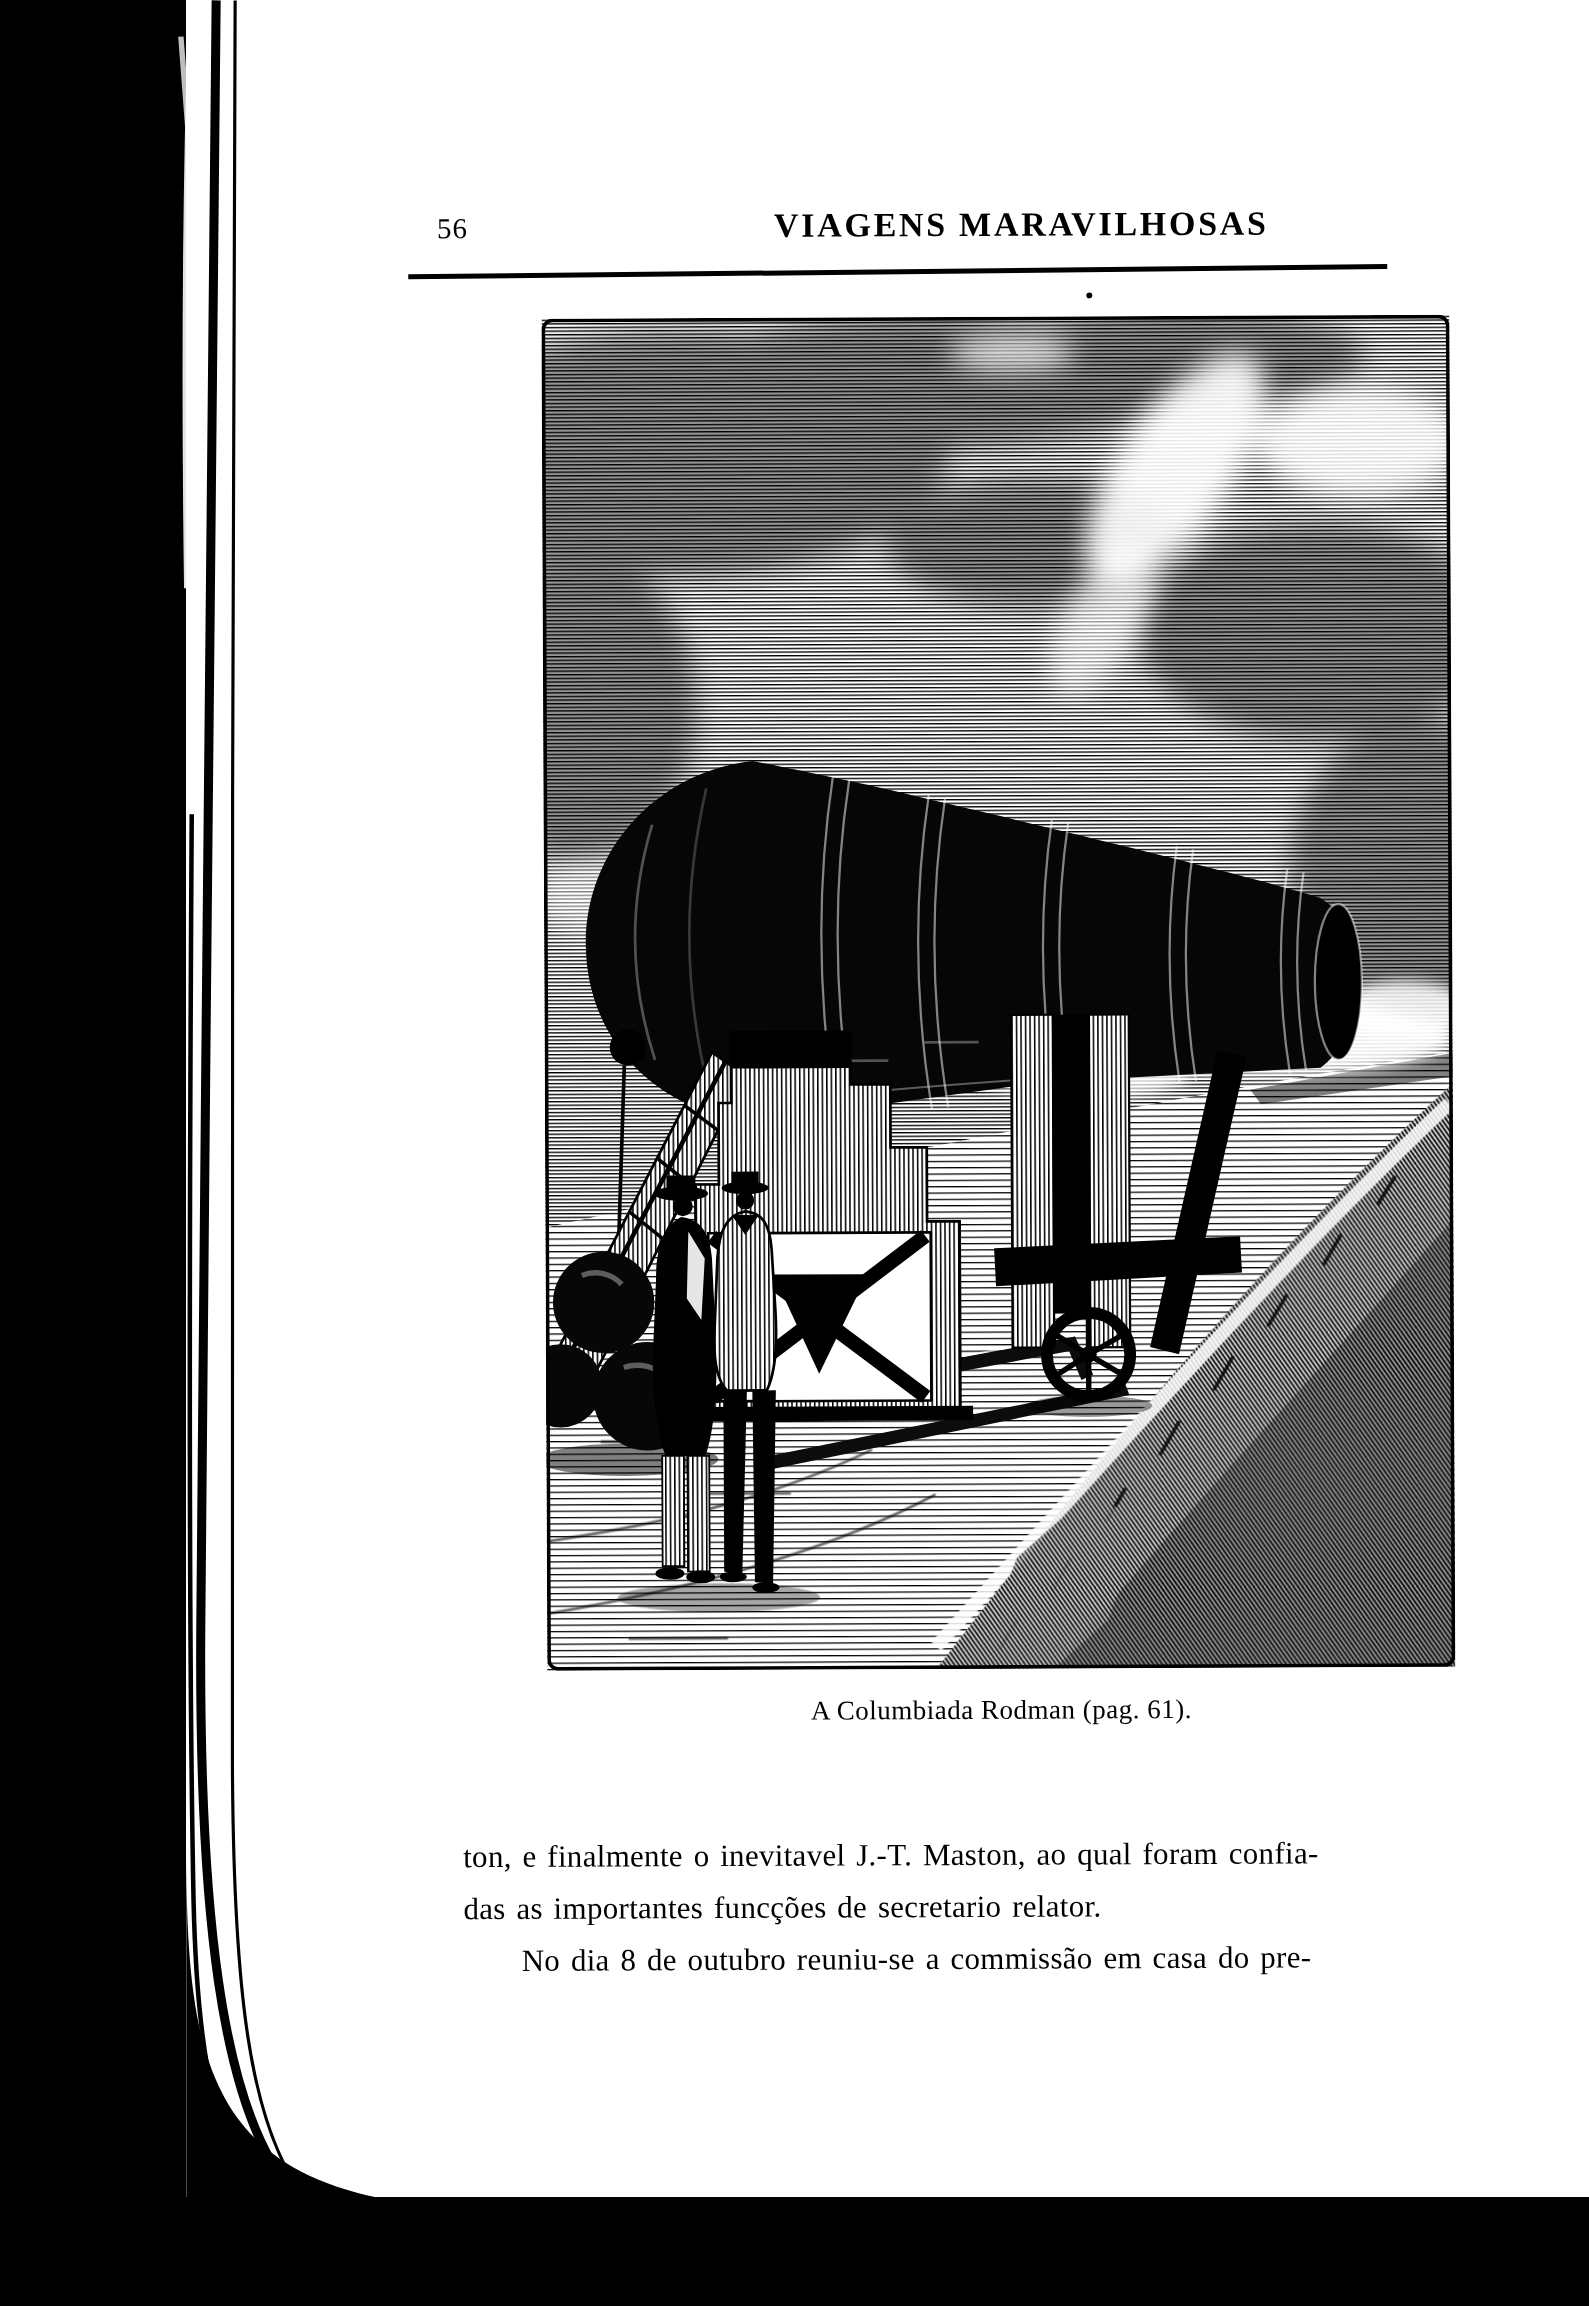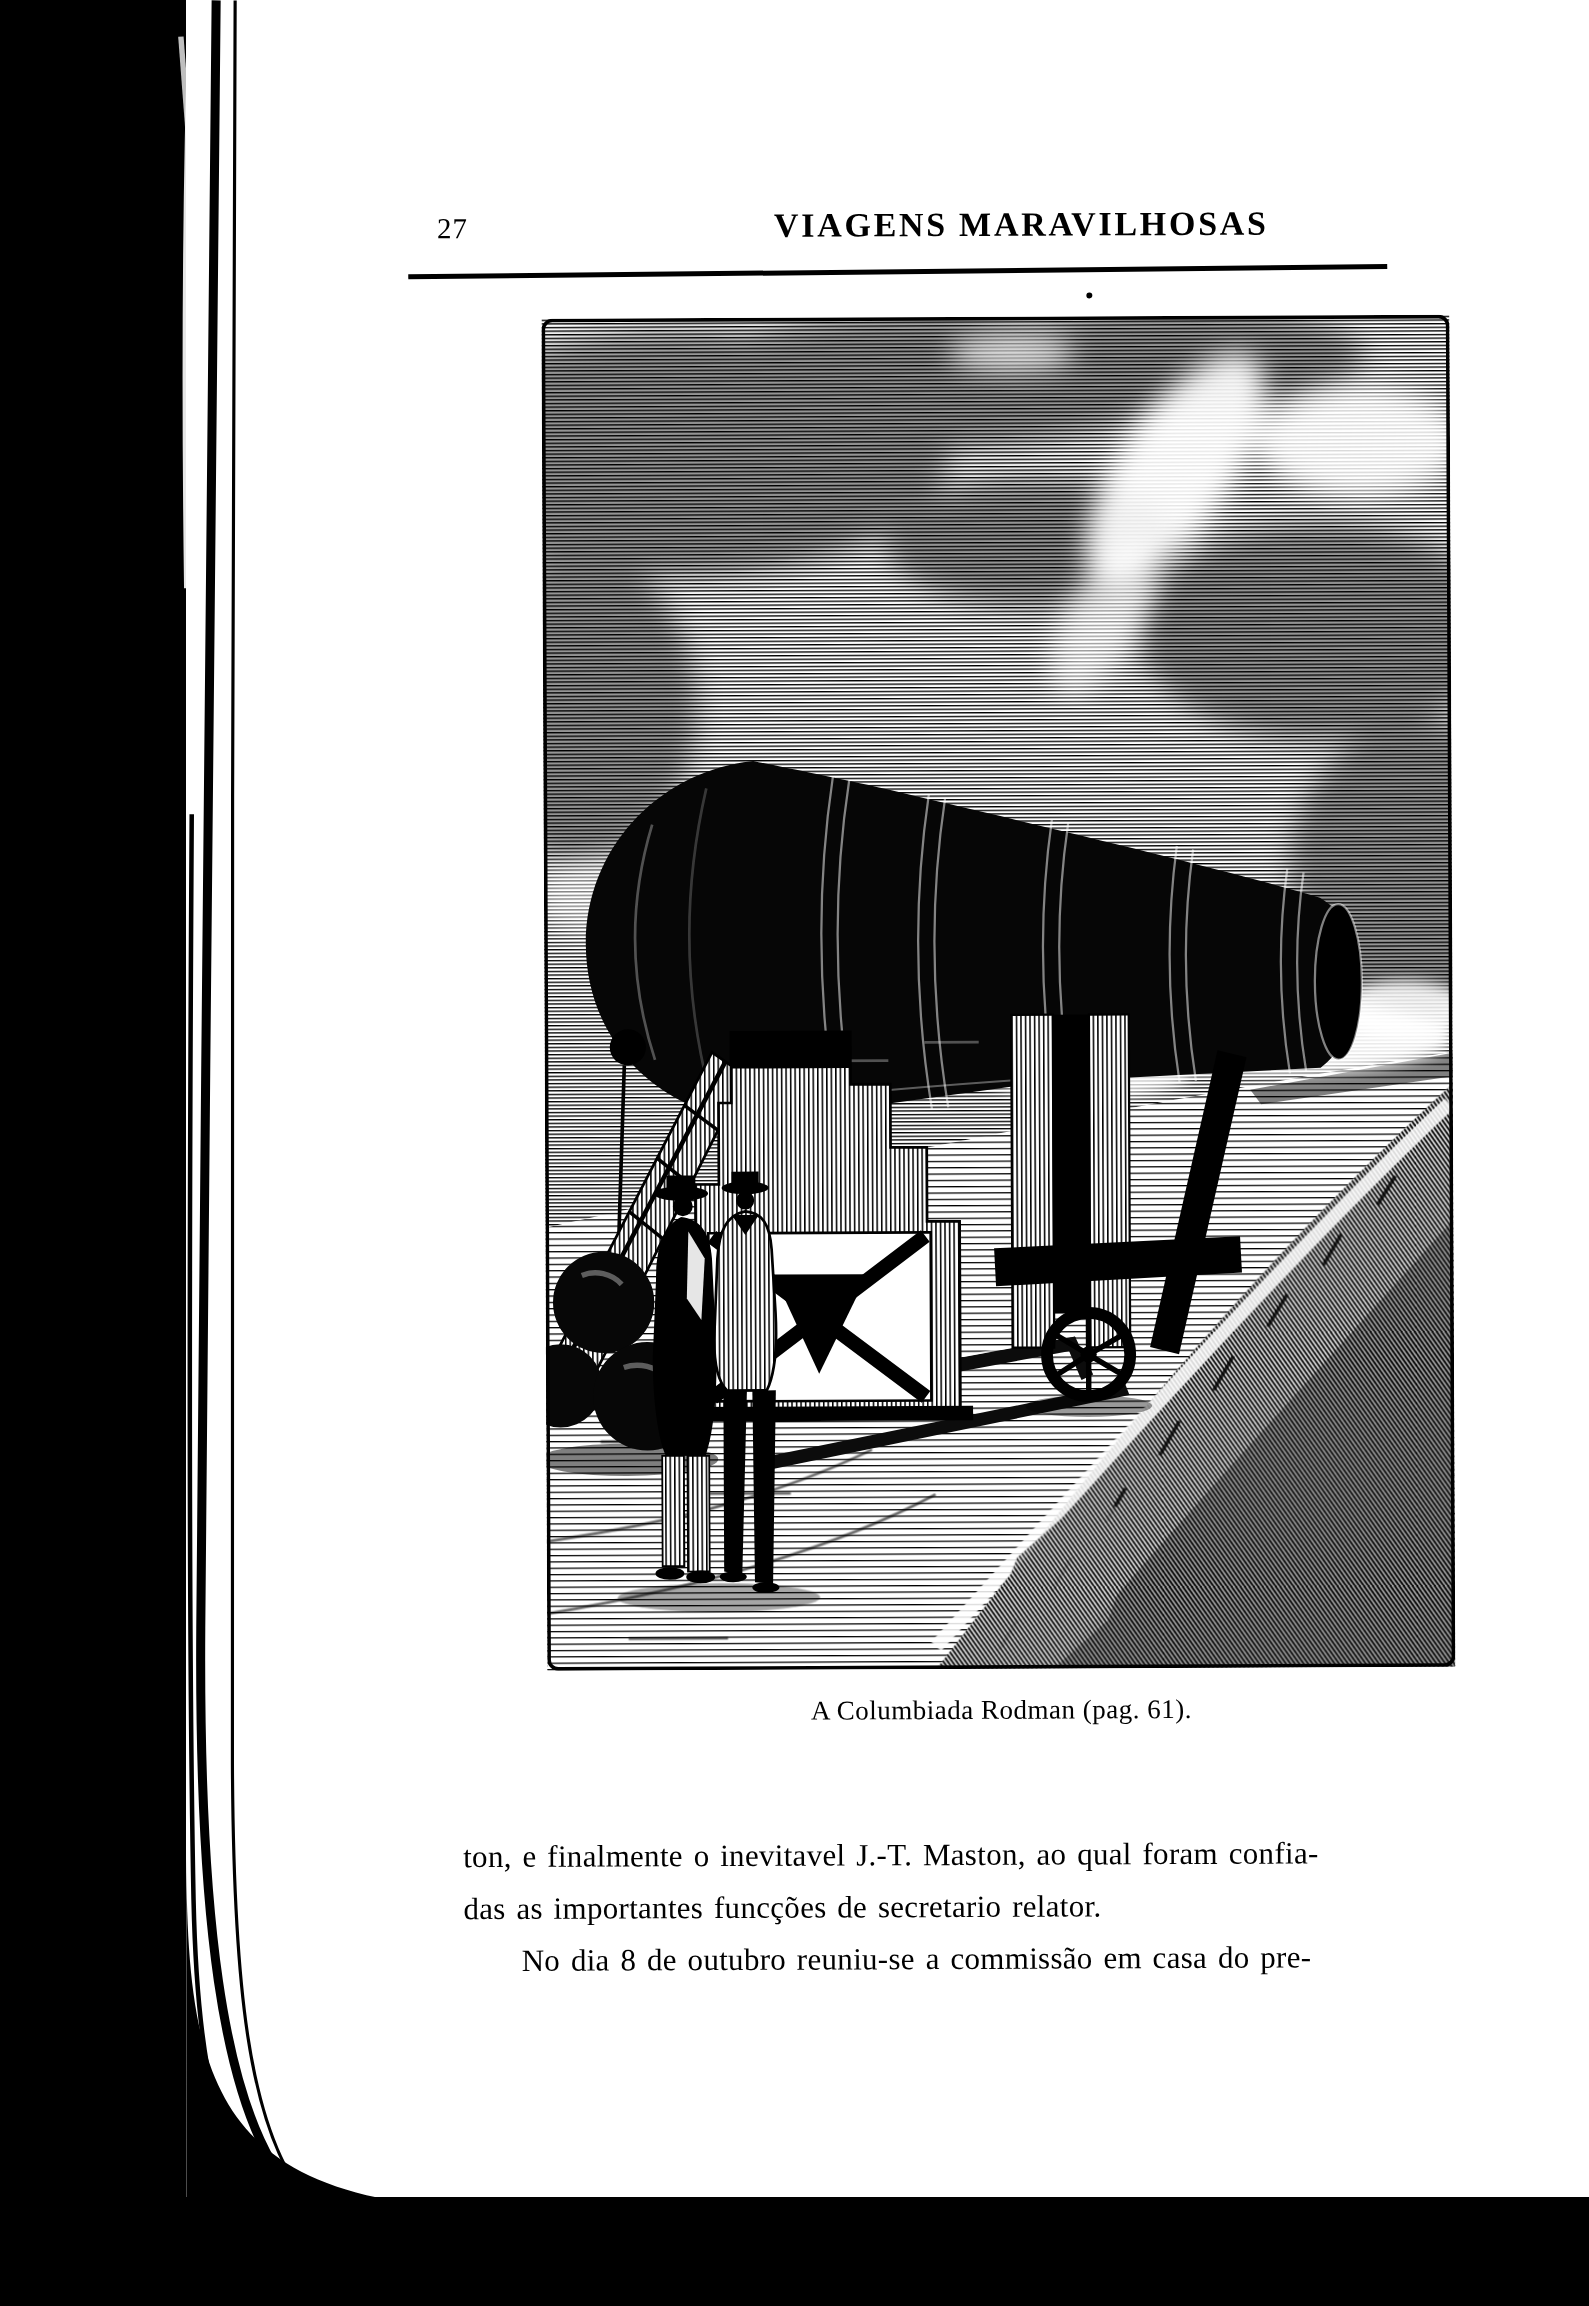--- a/index.html
+++ b/index.html
@@ -31,21 +31,21 @@
   .body-line{white-space:nowrap;}
   .body-line.indent{padding-left:58px;}
 </style>
 </head>
 <body>
 
 <div id="scan">
 
   <div class="printed">
 
-    <div class="page-number">27</div>
+    <div class="page-number">56</div>
     <div class="header-title">VIAGENS MARAVILHOSAS</div>
     <div class="header-rule"></div>
     <div class="rule-dot"></div>
 
     <svg class="engraving" viewBox="0 0 1004 1495" xmlns="http://www.w3.org/2000/svg">
       <defs>
         <pattern id="hz4" width="4" height="4" patternUnits="userSpaceOnUse">
           <rect width="4" height="4" fill="#fff"></rect>
             <rect y="1" width="4" height="1.5" fill="#000"></rect>
         </pattern>

